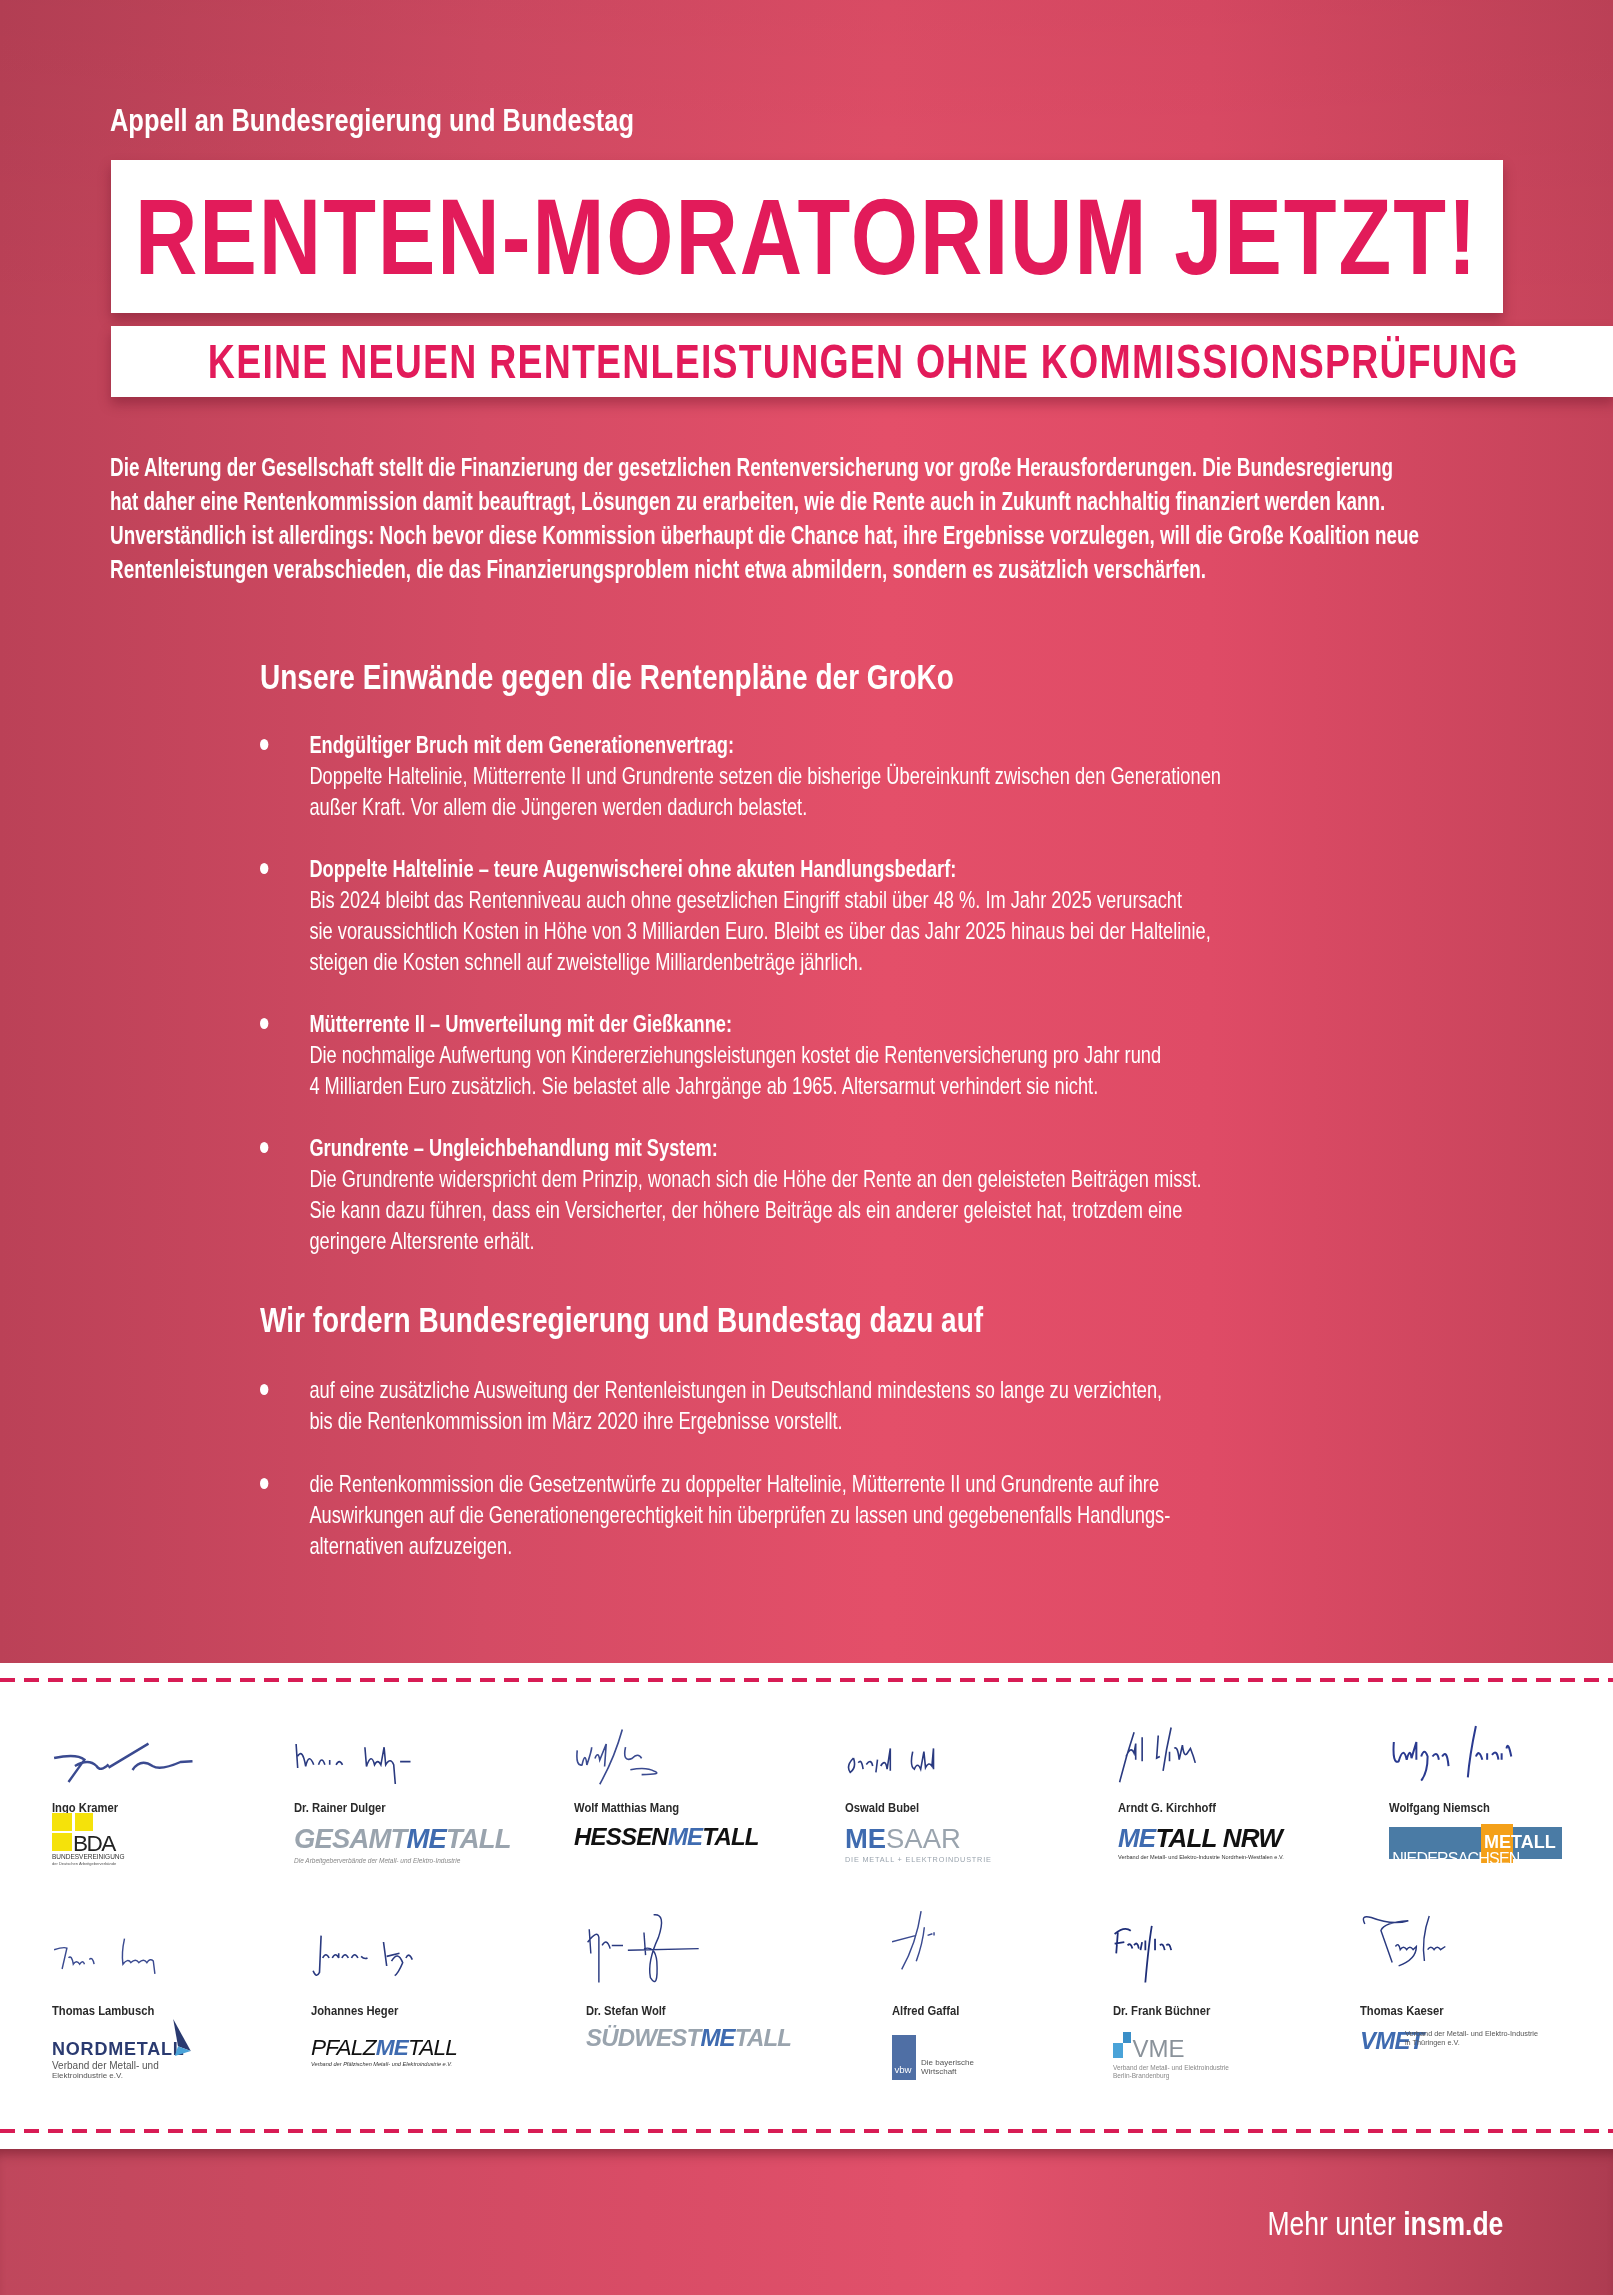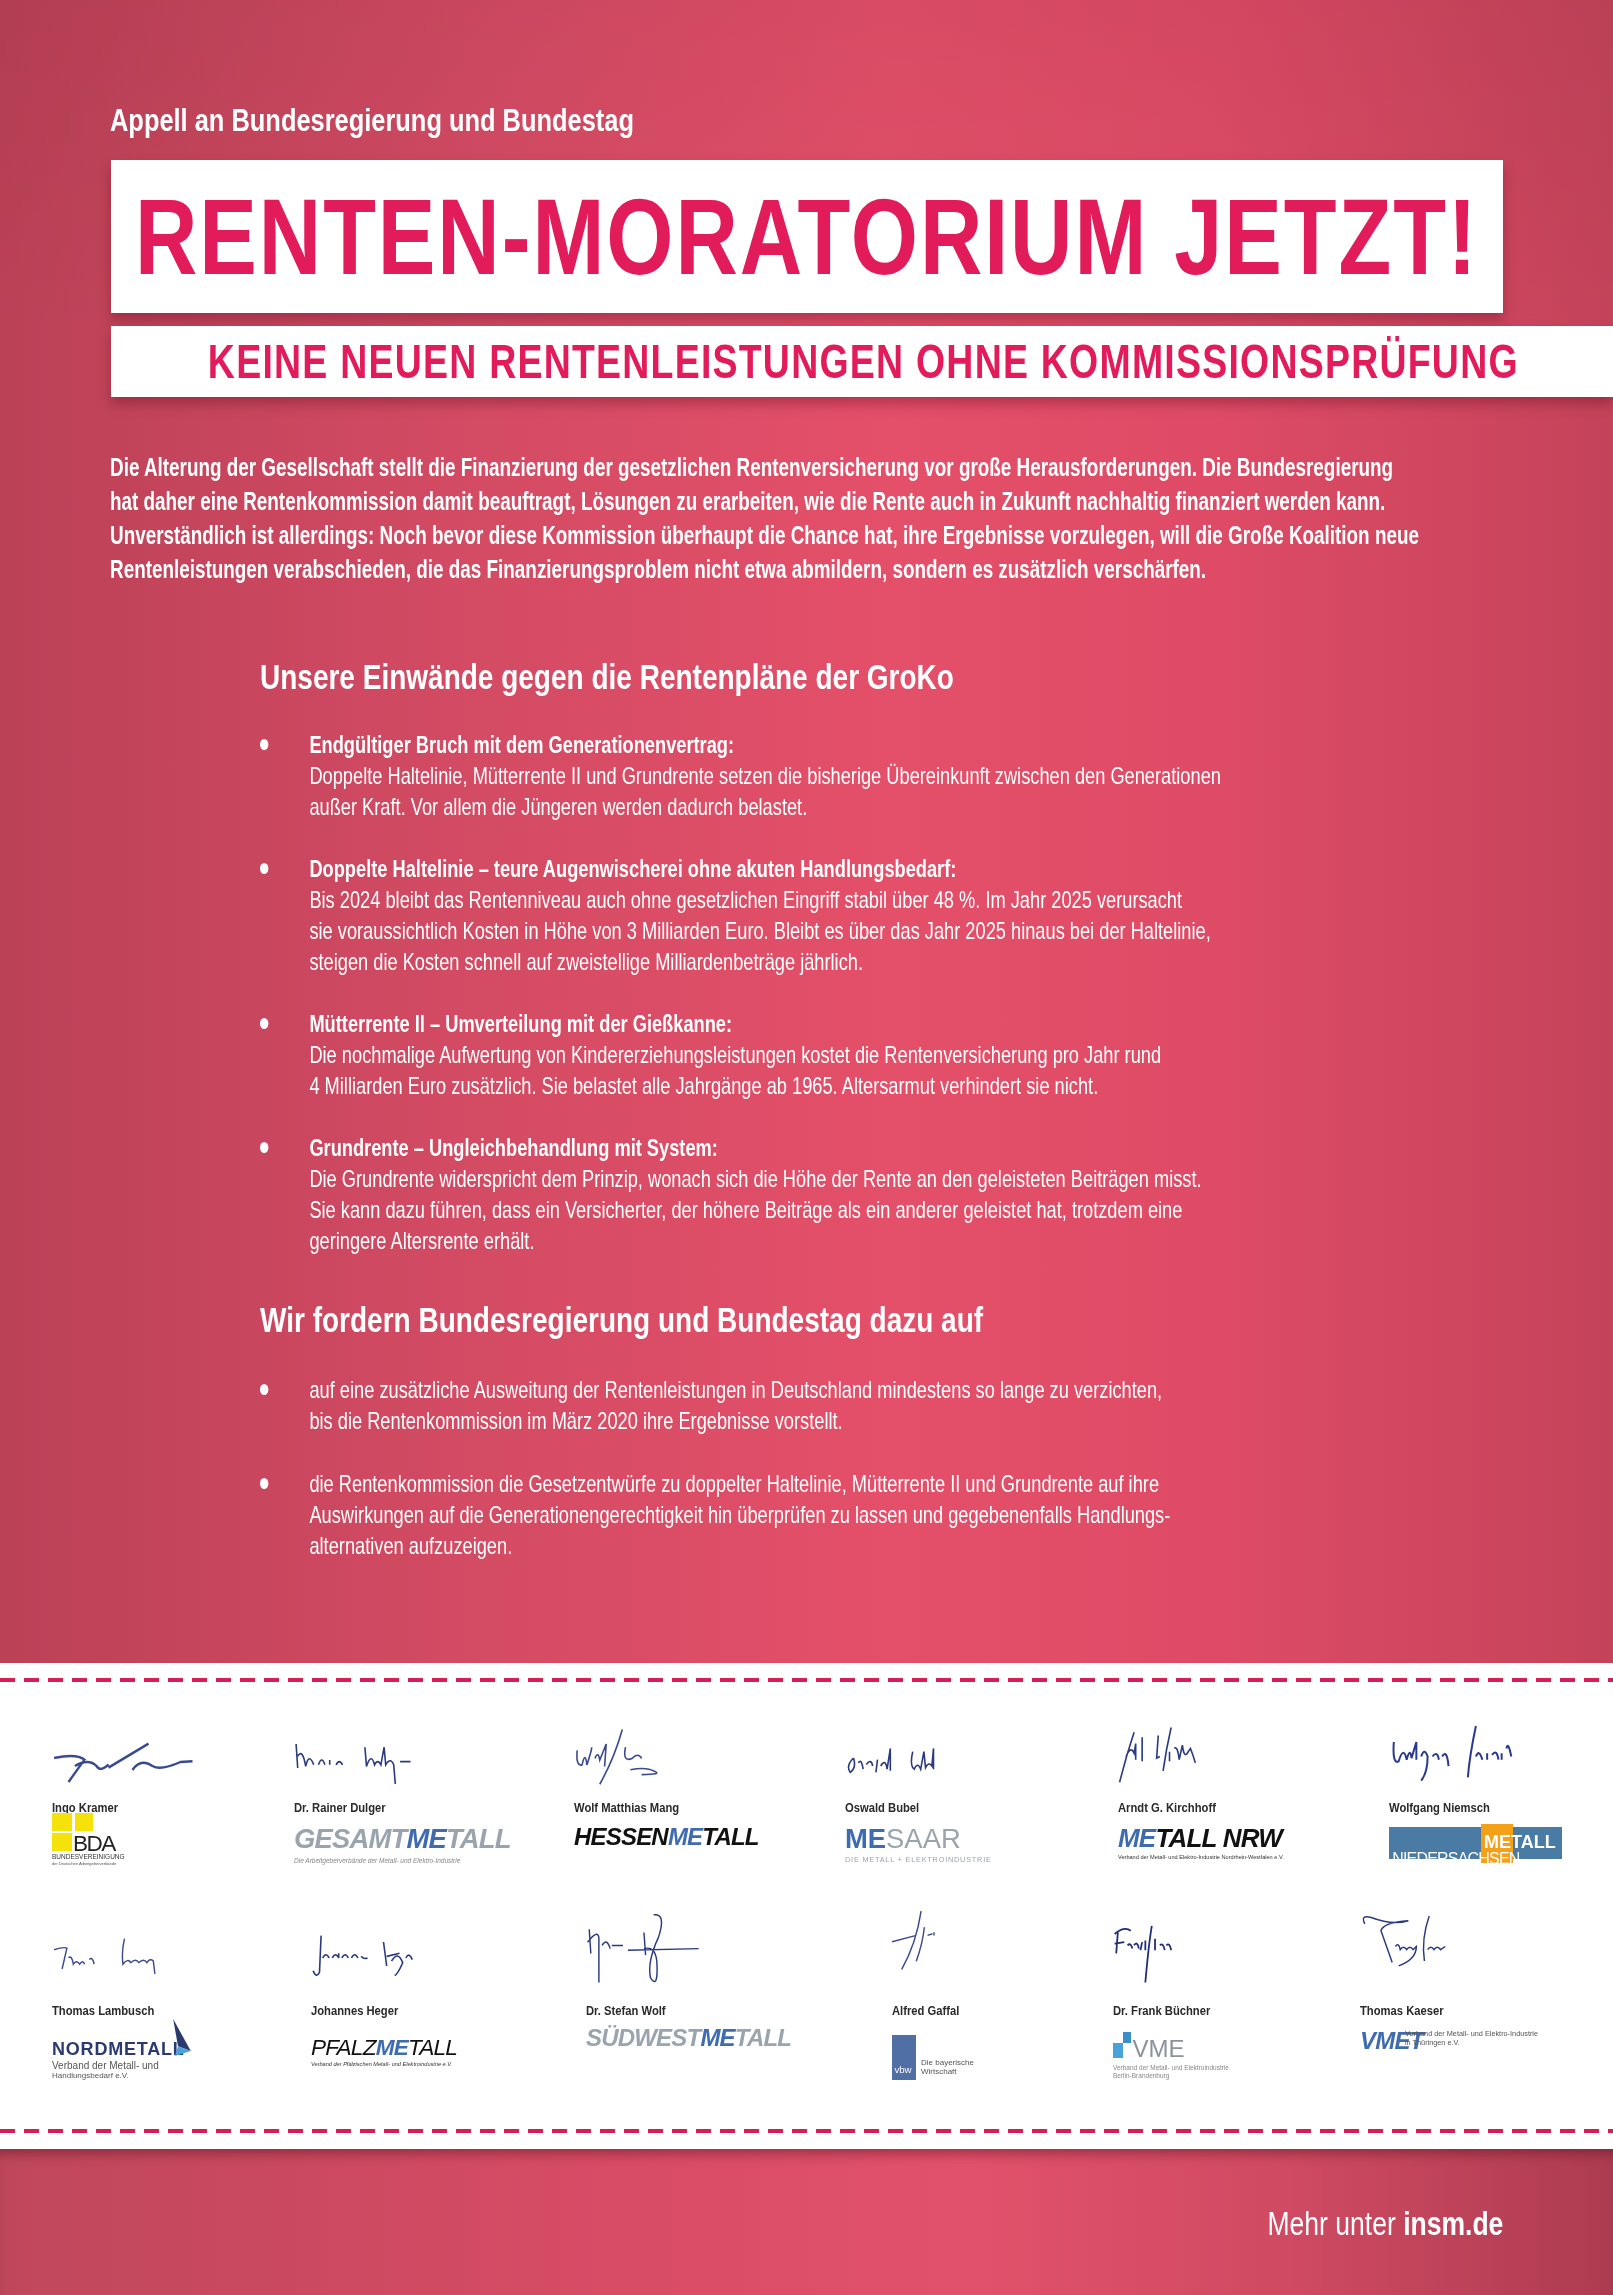--- a/index.html
+++ b/index.html
@@ -277,21 +277,21 @@
     <path d="M2 16 Q14 12 18 14 L12 40 M20 26 Q24 22 26 34 Q30 28 34 34 Q38 28 40 34 M46 28 Q50 24 52 34 M90 2 Q86 20 88 34 Q94 26 98 32 Q104 26 108 32 Q114 26 118 32 Q122 26 126 30 L128 46" stroke="#3a4a90" stroke-width="1.8" fill="none"></path>
   </svg>
   <div class="signer-name cond" style="top:58px;">Thomas Lambusch</div>
   <div class="logo" style="top:79px;">
     <svg width="24" height="37" viewBox="0 0 30 46" style="position:absolute; left:118px; top:-4.8px;">
       <path d="M4 0 L26 40 L10 34 Z" fill="#2a3a70"></path>
         <path d="M10 34 L26 40 L6 46 Z" fill="#4aa3d8"></path>
     </svg>
     <div style="font-size:18px; font-weight:bold; color:#2a3a70; letter-spacing:0.8px; margin-top:14.5px;">NORDMETALL</div>
     <div class="logo-sub" style="font-size:10px; color:#555;">Verband der Metall- und</div>
-    <div class="logo-sub" style="font-size:8px; color:#555;">Handlungsbedarf e.V.</div>
+    <div class="logo-sub" style="font-size:8px; color:#555;">Elektroindustrie e.V.</div>
   </div>
 </div>
 
 <div class="signer" style="left:311px; top:1945px;">
   <svg class="sig-svg" style="top:-11.3px" width="177" height="56" viewBox="0 0 220 70">
     <path d="M12 2 L10 48 Q6 56 2 46 M14 30 Q18 22 22 30 M26 30 Q30 22 34 30 L34 24 M38 30 Q42 22 46 30 M50 30 Q54 22 58 30 M62 28 Q66 32 70 30 M90 10 L94 40 M94 28 L110 24 M100 34 Q108 20 114 36 Q108 50 104 52 M118 30 Q122 22 126 32" stroke="#2a3a80" stroke-width="2" fill="none"></path>
   </svg>
   <div class="signer-name cond" style="top:58px;">Johannes Heger</div>
   <div class="logo" style="top:90px;">
     <div class="logo-text-big" style="font-size:22.6px; color:#111; font-weight:normal;">

